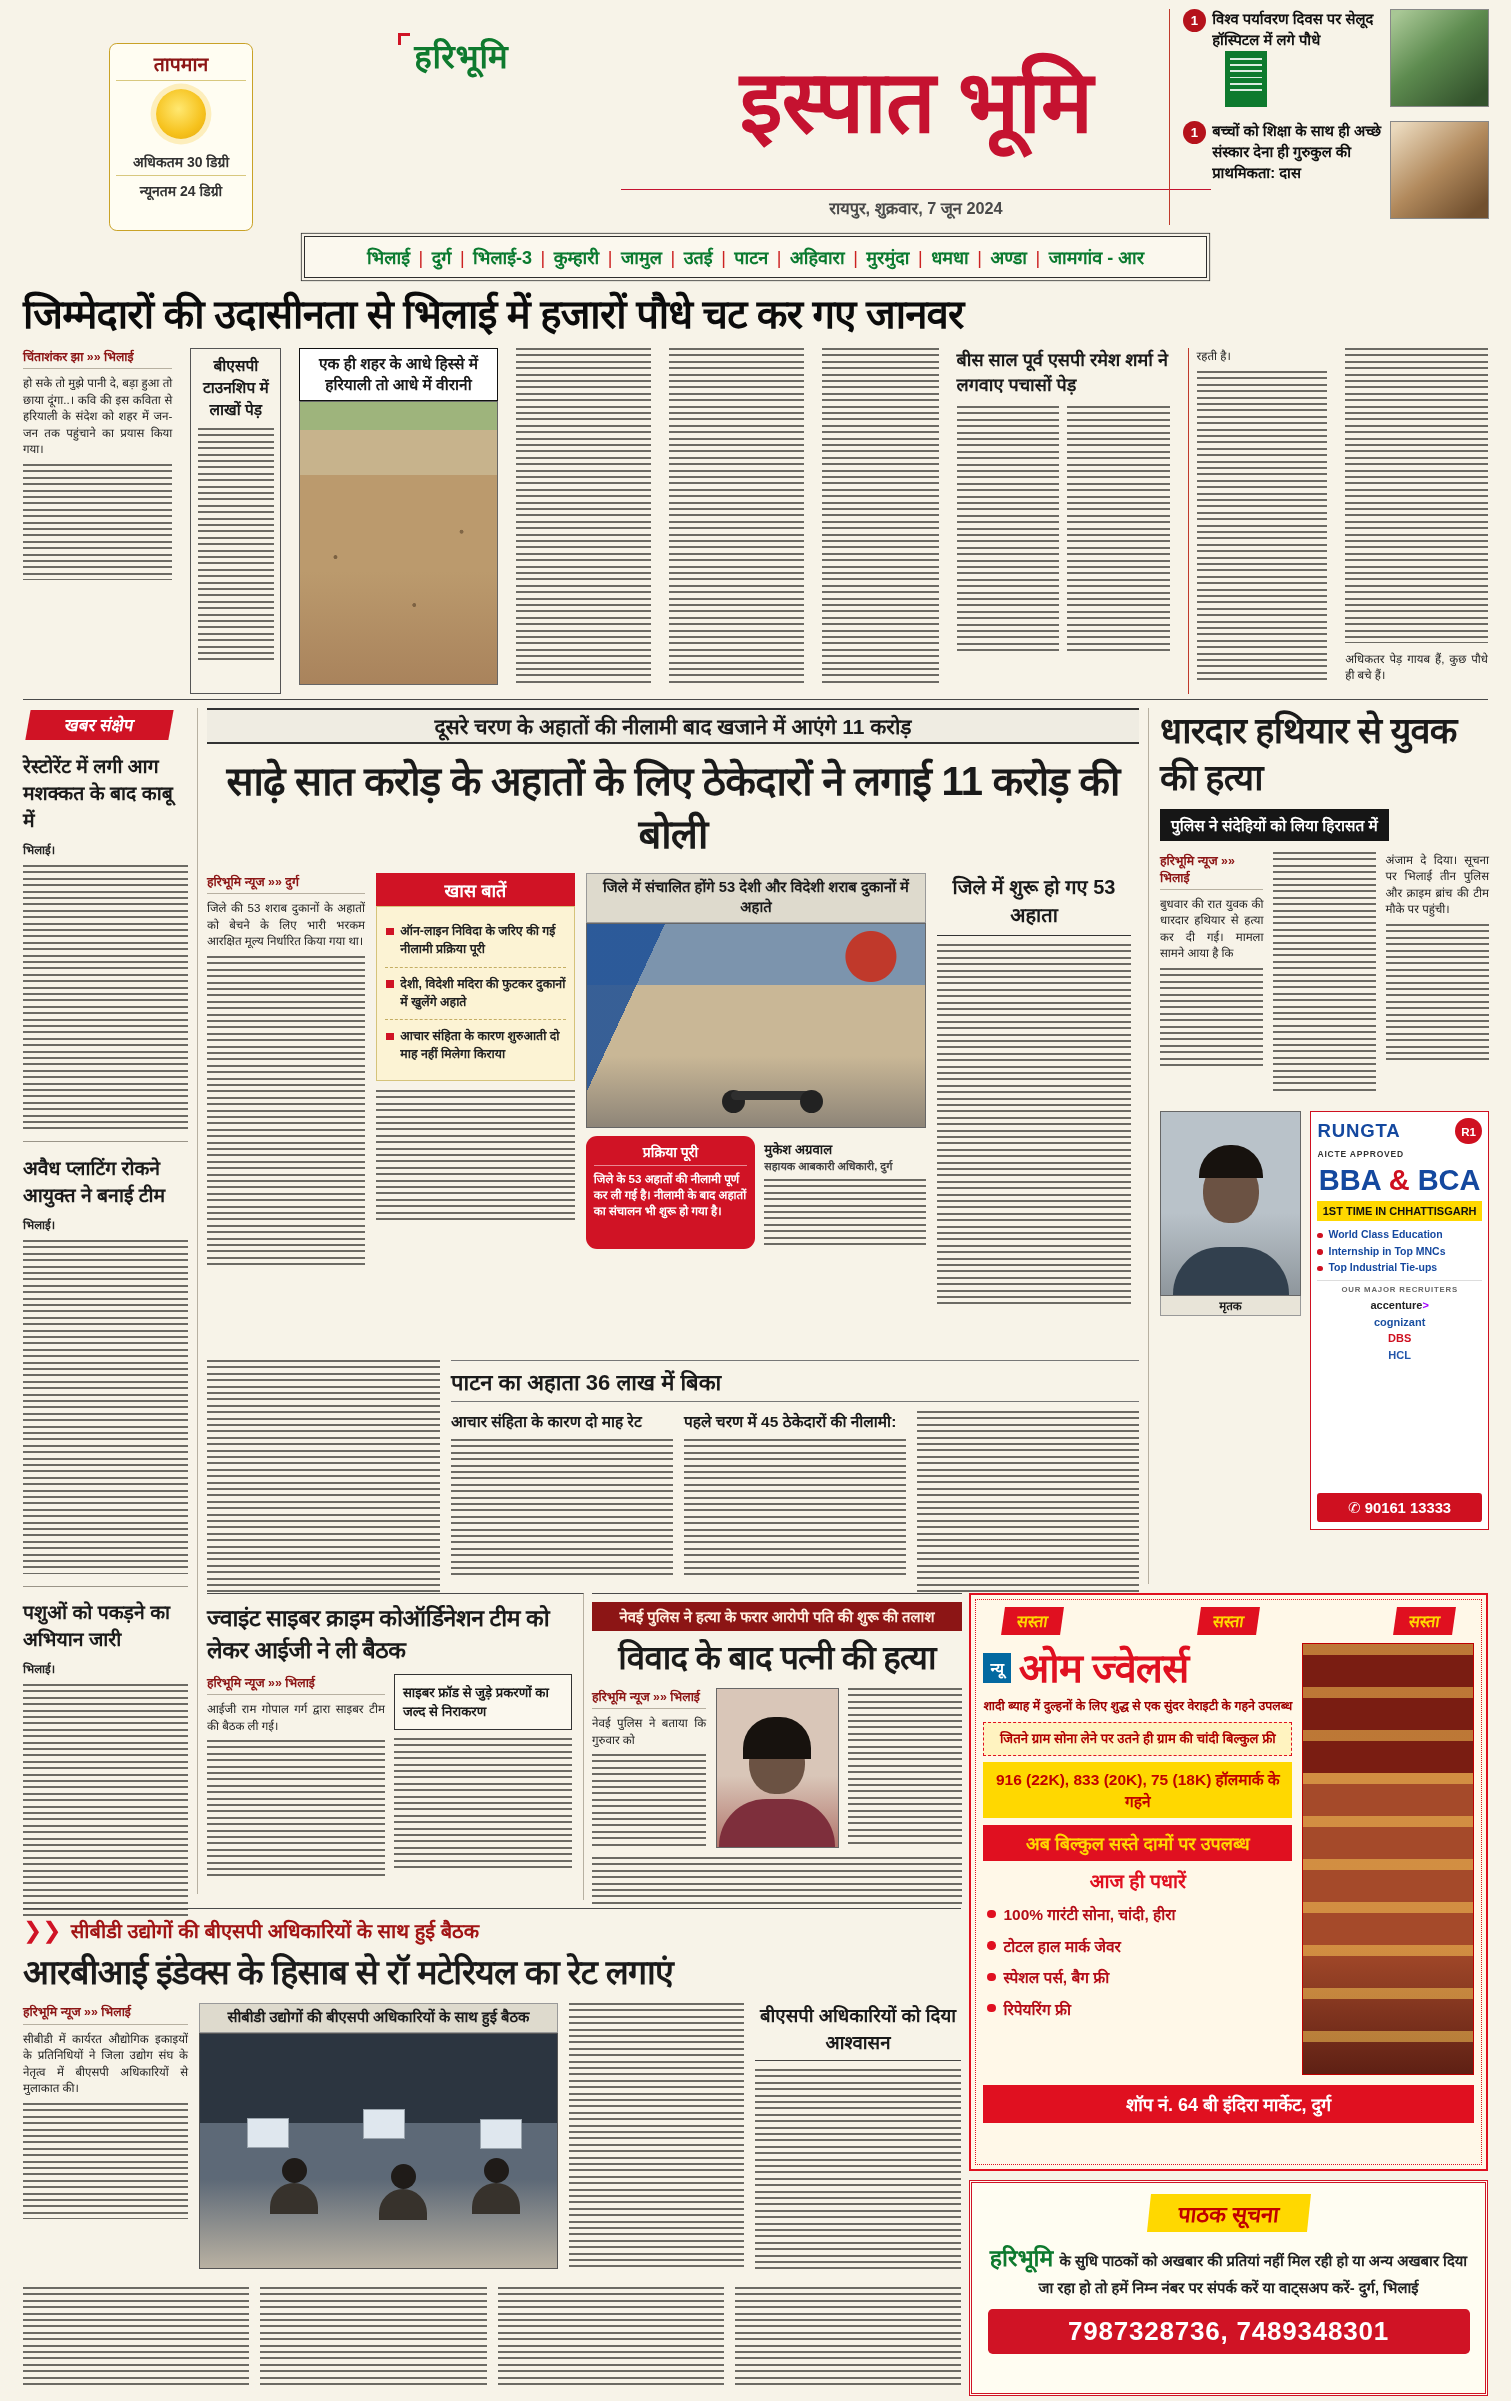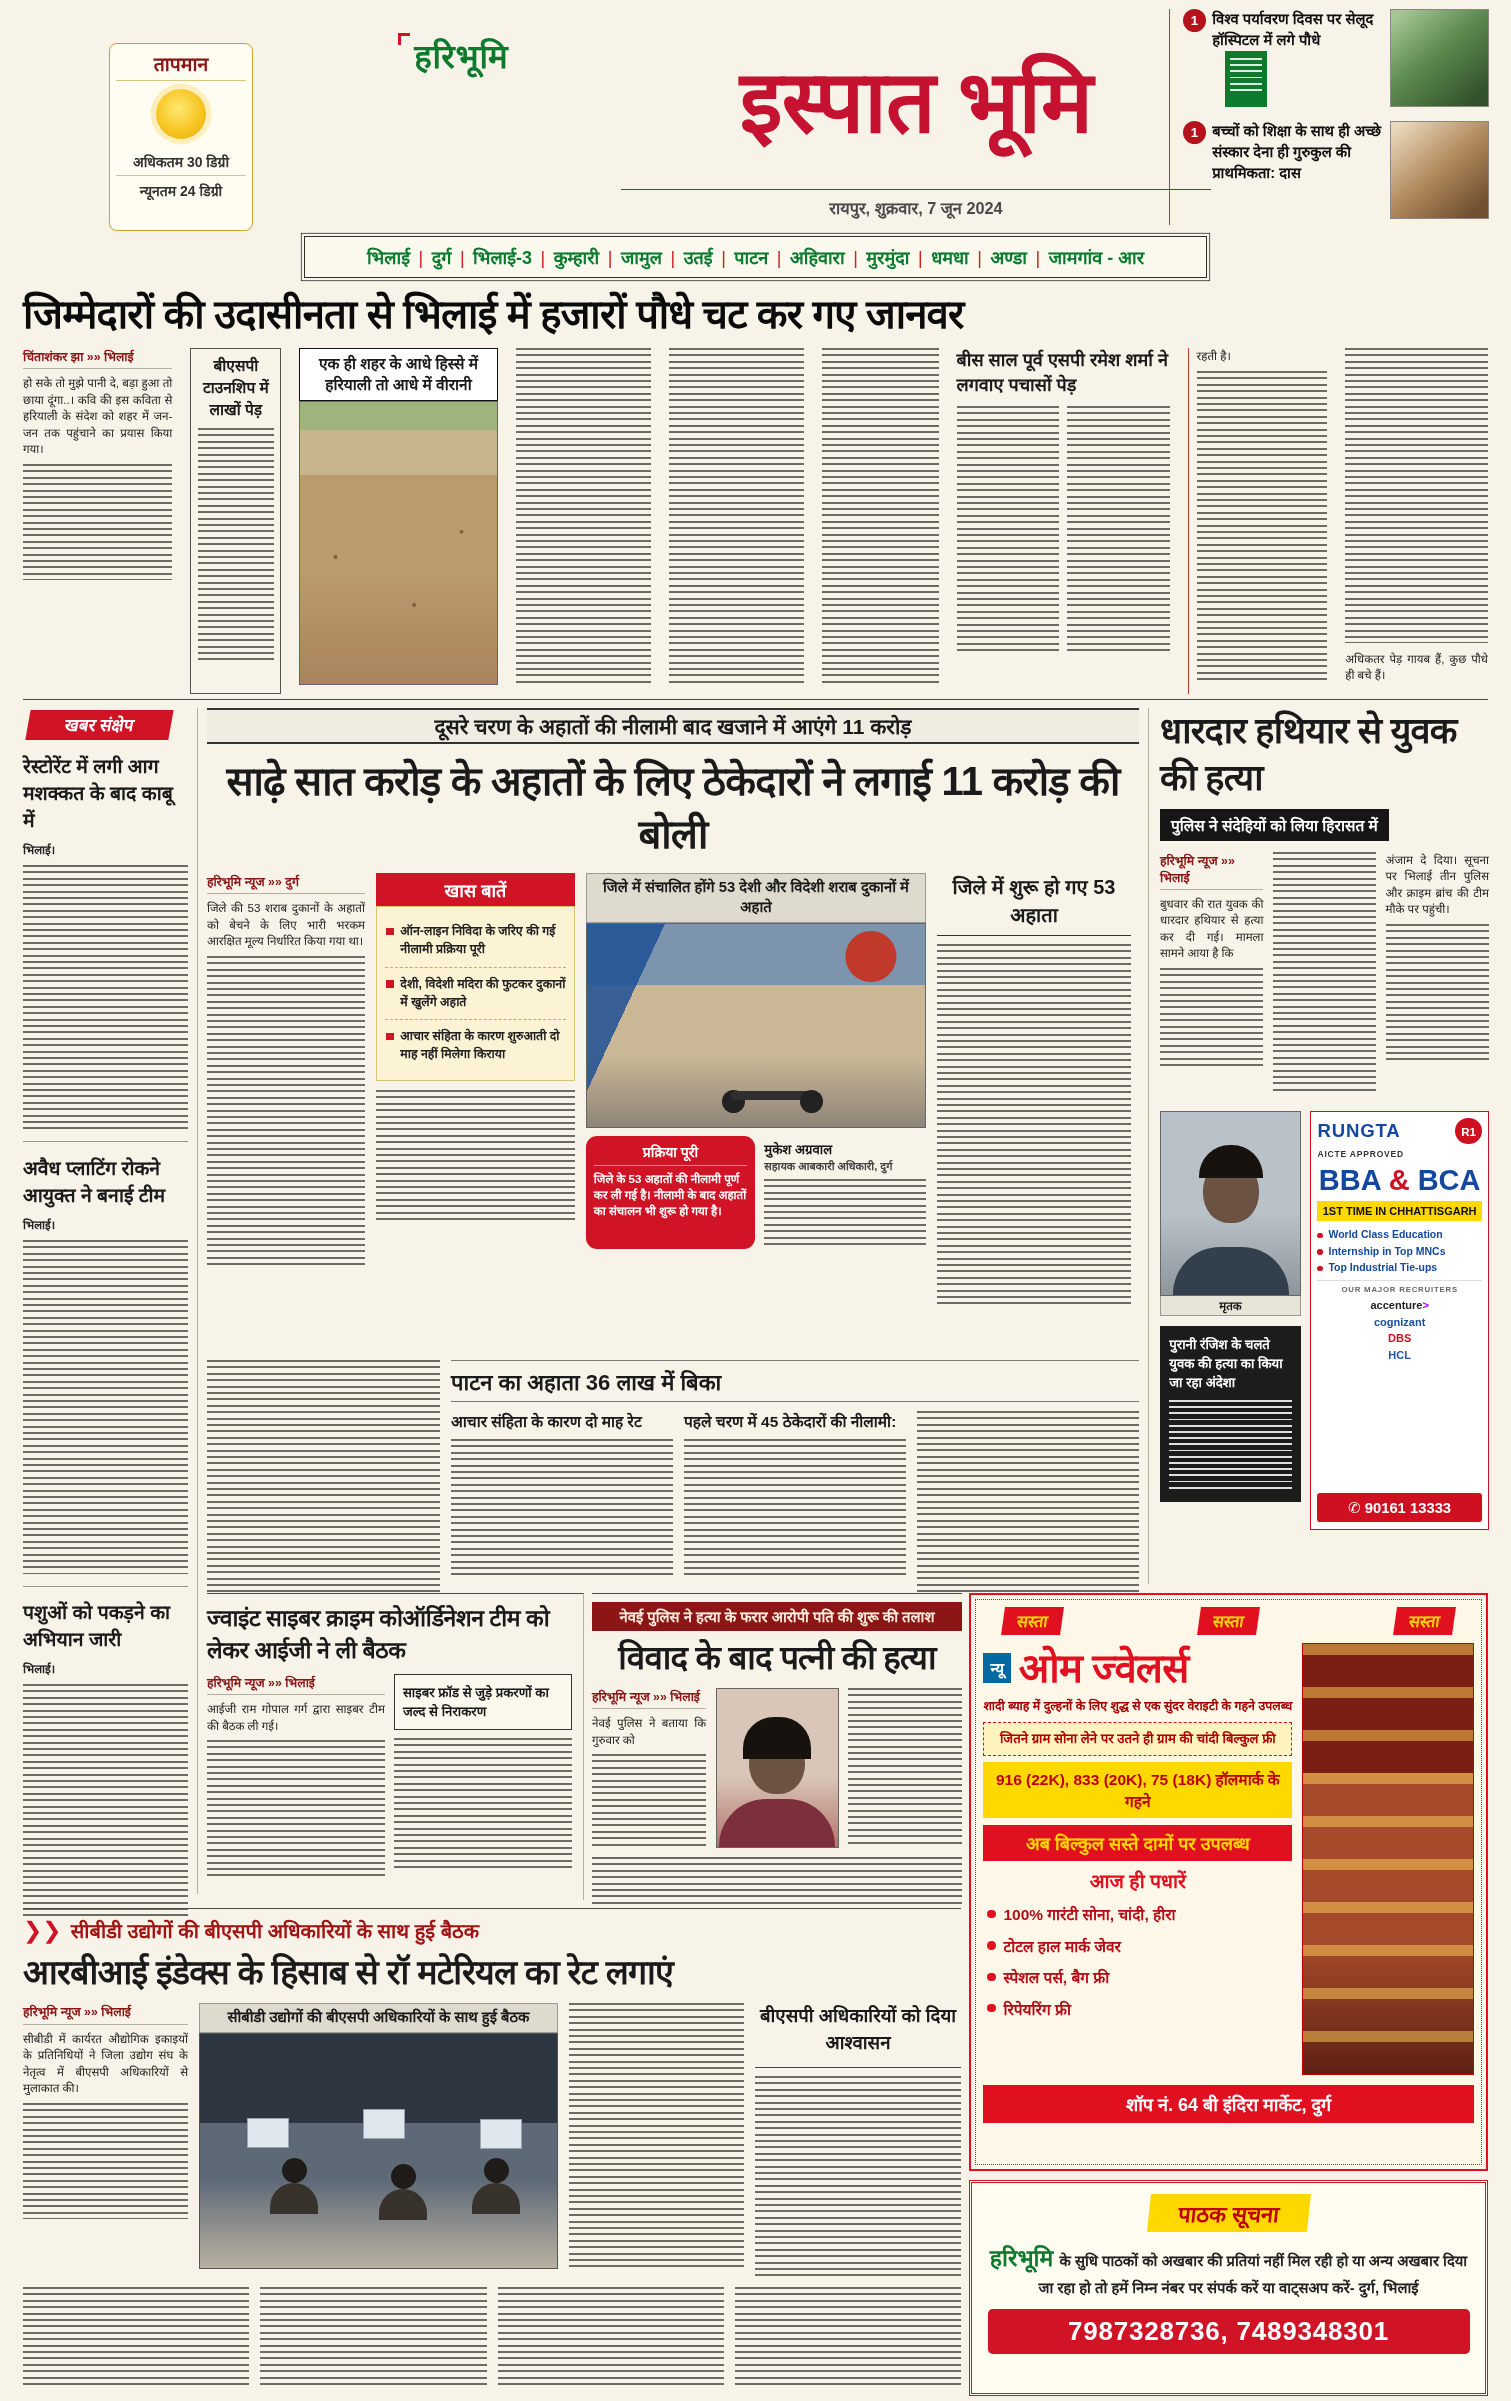--- a/index.html
+++ b/index.html
@@ -183,21 +183,21 @@
 .cbd-row{display:flex;gap:11px;height:273px}
 .cbd-a{width:165px}
 .cbd-photo{width:359px}
 .cbd-img{height:236px;border:0.8px solid #555;position:relative;background:linear-gradient(to bottom,#2c3540 0 38%,#5d6977 38% 62%,#b9b1a2 100%)}
 .mon{position:absolute;width:42px;height:29.5px;background:#dfe7ee;border:1.6px solid #9aa4ad}
 .pv{position:absolute}
 .pv .hd{width:25px;height:25px;border-radius:50%;background:#1f1b18;margin:0 auto}
 .pv .bd{width:48px;height:31px;border-radius:24px 24px 0 0;background:#37322c}
 .cbd-c{width:175px}
 .cbd-d{flex:1}
-.cbd-d h3{font-size:18.6px;font-weight:800;text-align:center;line-height:1.45;border-bottom:1.6px solid #444;padding-bottom:10px;margin-bottom:7.8px}
+.cbd-d h3{font-size:18.6px;font-weight:800;text-align:center;line-height:1.45;border-bottom:1.6px solid #444;padding-bottom:3px;margin-bottom:7.8px}
 .cbd-bottom{display:flex;gap:11px;margin-top:11px}
 .cbd-bottom>div{flex:1}
 </style>
 </head>
 <body>
 
 <div id="page">
 
   <header class="masthead">
     <div class="weather">
@@ -392,24 +392,20 @@
         <p class="body-txt">अंजाम दे दिया। सूचना पर भिलाई तीन पुलिस और क्राइम ब्रांच की टीम मौके पर पहुंची।</p>
         <div class="fx" style="height:140px"></div>
       </div>
     </div>
     <div class="mur-bottom">
       <div class="mur-left">
         <div class="portrait victim photo">
             <div class="hair"></div>
           </div>
         <div class="vcap">मृतक</div>
-        <div class="blackbox">
-          <h5>पुरानी रंजिश के चलते युवक की हत्या का किया जा रहा अंदेशा</h5>
-          <div class="fx-w" style="height:93px"></div>
-        </div>
       </div>
       <div class="rungta">
         <div class="rg-top">
           <span class="rg-brand">RUNGTA</span>
           <span class="rg-badge">R1</span>
         </div>
         <div class="rg-approved">AICTE APPROVED</div>
         <div class="rg-course"><span style="color:#14489f">BBA</span><span> &amp; </span><span style="color:#14489f">BCA</span></div>
         <div class="rg-banner">1ST TIME IN CHHATTISGARH</div>
         <ul class="rg-points">

